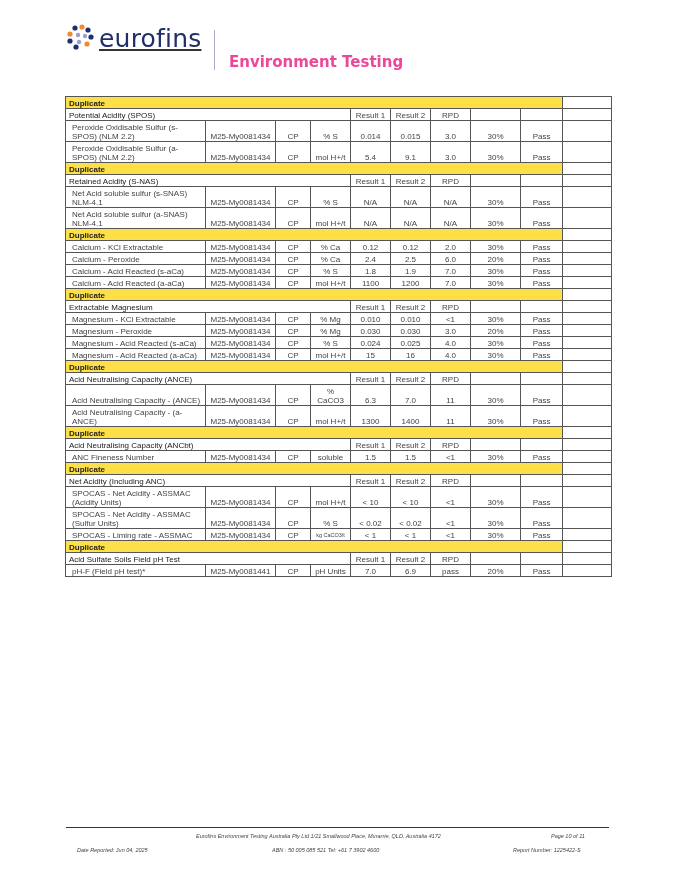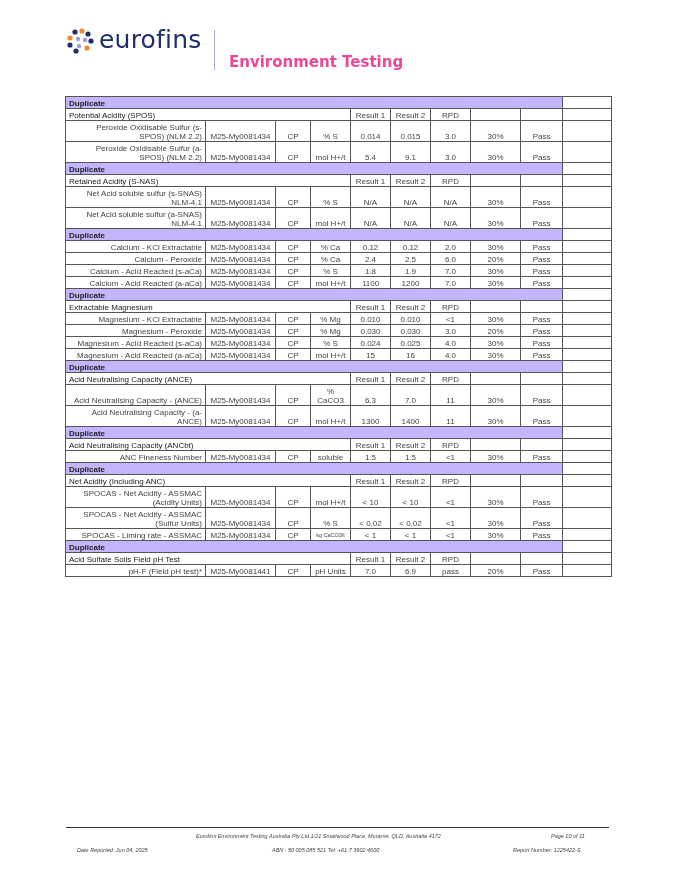--- a/index.html
+++ b/index.html
@@ -1,29 +1,29 @@
 <!DOCTYPE html>
 <html><head>
 <meta charset="utf-8">
 <style>
   html, body { margin:0; padding:0; background:#ffffff; }
   body { width:675px; height:875px; position:relative; overflow:hidden; font-family:"Liberation Sans", sans-serif; color:#333; }
-  .logo { position:absolute; left:66px; top:24px; height:30px; display:flex; align-items:flex-end; }
+  .logo { position:absolute; left:66px; top:24px; height:30px; display:flex; align-items:flex-start;text-decoration:underline; }
   .logo svg { width:30px; height:26px; }
   .logo-word { font-family:"DejaVu Sans", sans-serif; font-size:25px; color:#1f2f6b; margin-left:3px; letter-spacing:0.2px; }
   .logo-sep { position:absolute; left:214px; top:30px; width:1px; height:40px; background:#a8acc8; }
   .logo-sub { position:absolute; left:229px; top:53px; font-family:"DejaVu Sans", sans-serif; font-weight:bold; font-size:15px; color:#ec4899; }
 
   table.qc { position:absolute; left:65px; top:96px; width:546px; border-collapse:collapse; table-layout:fixed; font-size:8px; }
   table.qc td { border:1px solid #555; padding:0 3px; height:11px; line-height:9px; color:#444; vertical-align:bottom; }
   table.qc td.c { text-align:center; }
-  tr.dup td.lbl { background:#c4b5fd; font-weight:bold; color:#222; }
+  tr.dup td.lbl { background:#fde047; font-weight:bold; color:#222; }
   tr.sec td.lbl { font-weight:normal; color:#222; }
   tr.tall td { height:20px; }
-  td.desc { padding-left:6px !important;text-align:right; }
+  td.desc { padding-left:6px !important; }
   td.small { font-size:5.5px; }
 
   .foot-line { position:absolute; left:66px; top:827px; width:543px; height:1px; background:#333; }
   .foot { position:absolute; font-size:5.5px; font-style:italic; color:#444; white-space:nowrap; }
 </style>
 </head>
 <body>
 
 <div class="logo">
   <svg viewBox="0 0 30 26">

